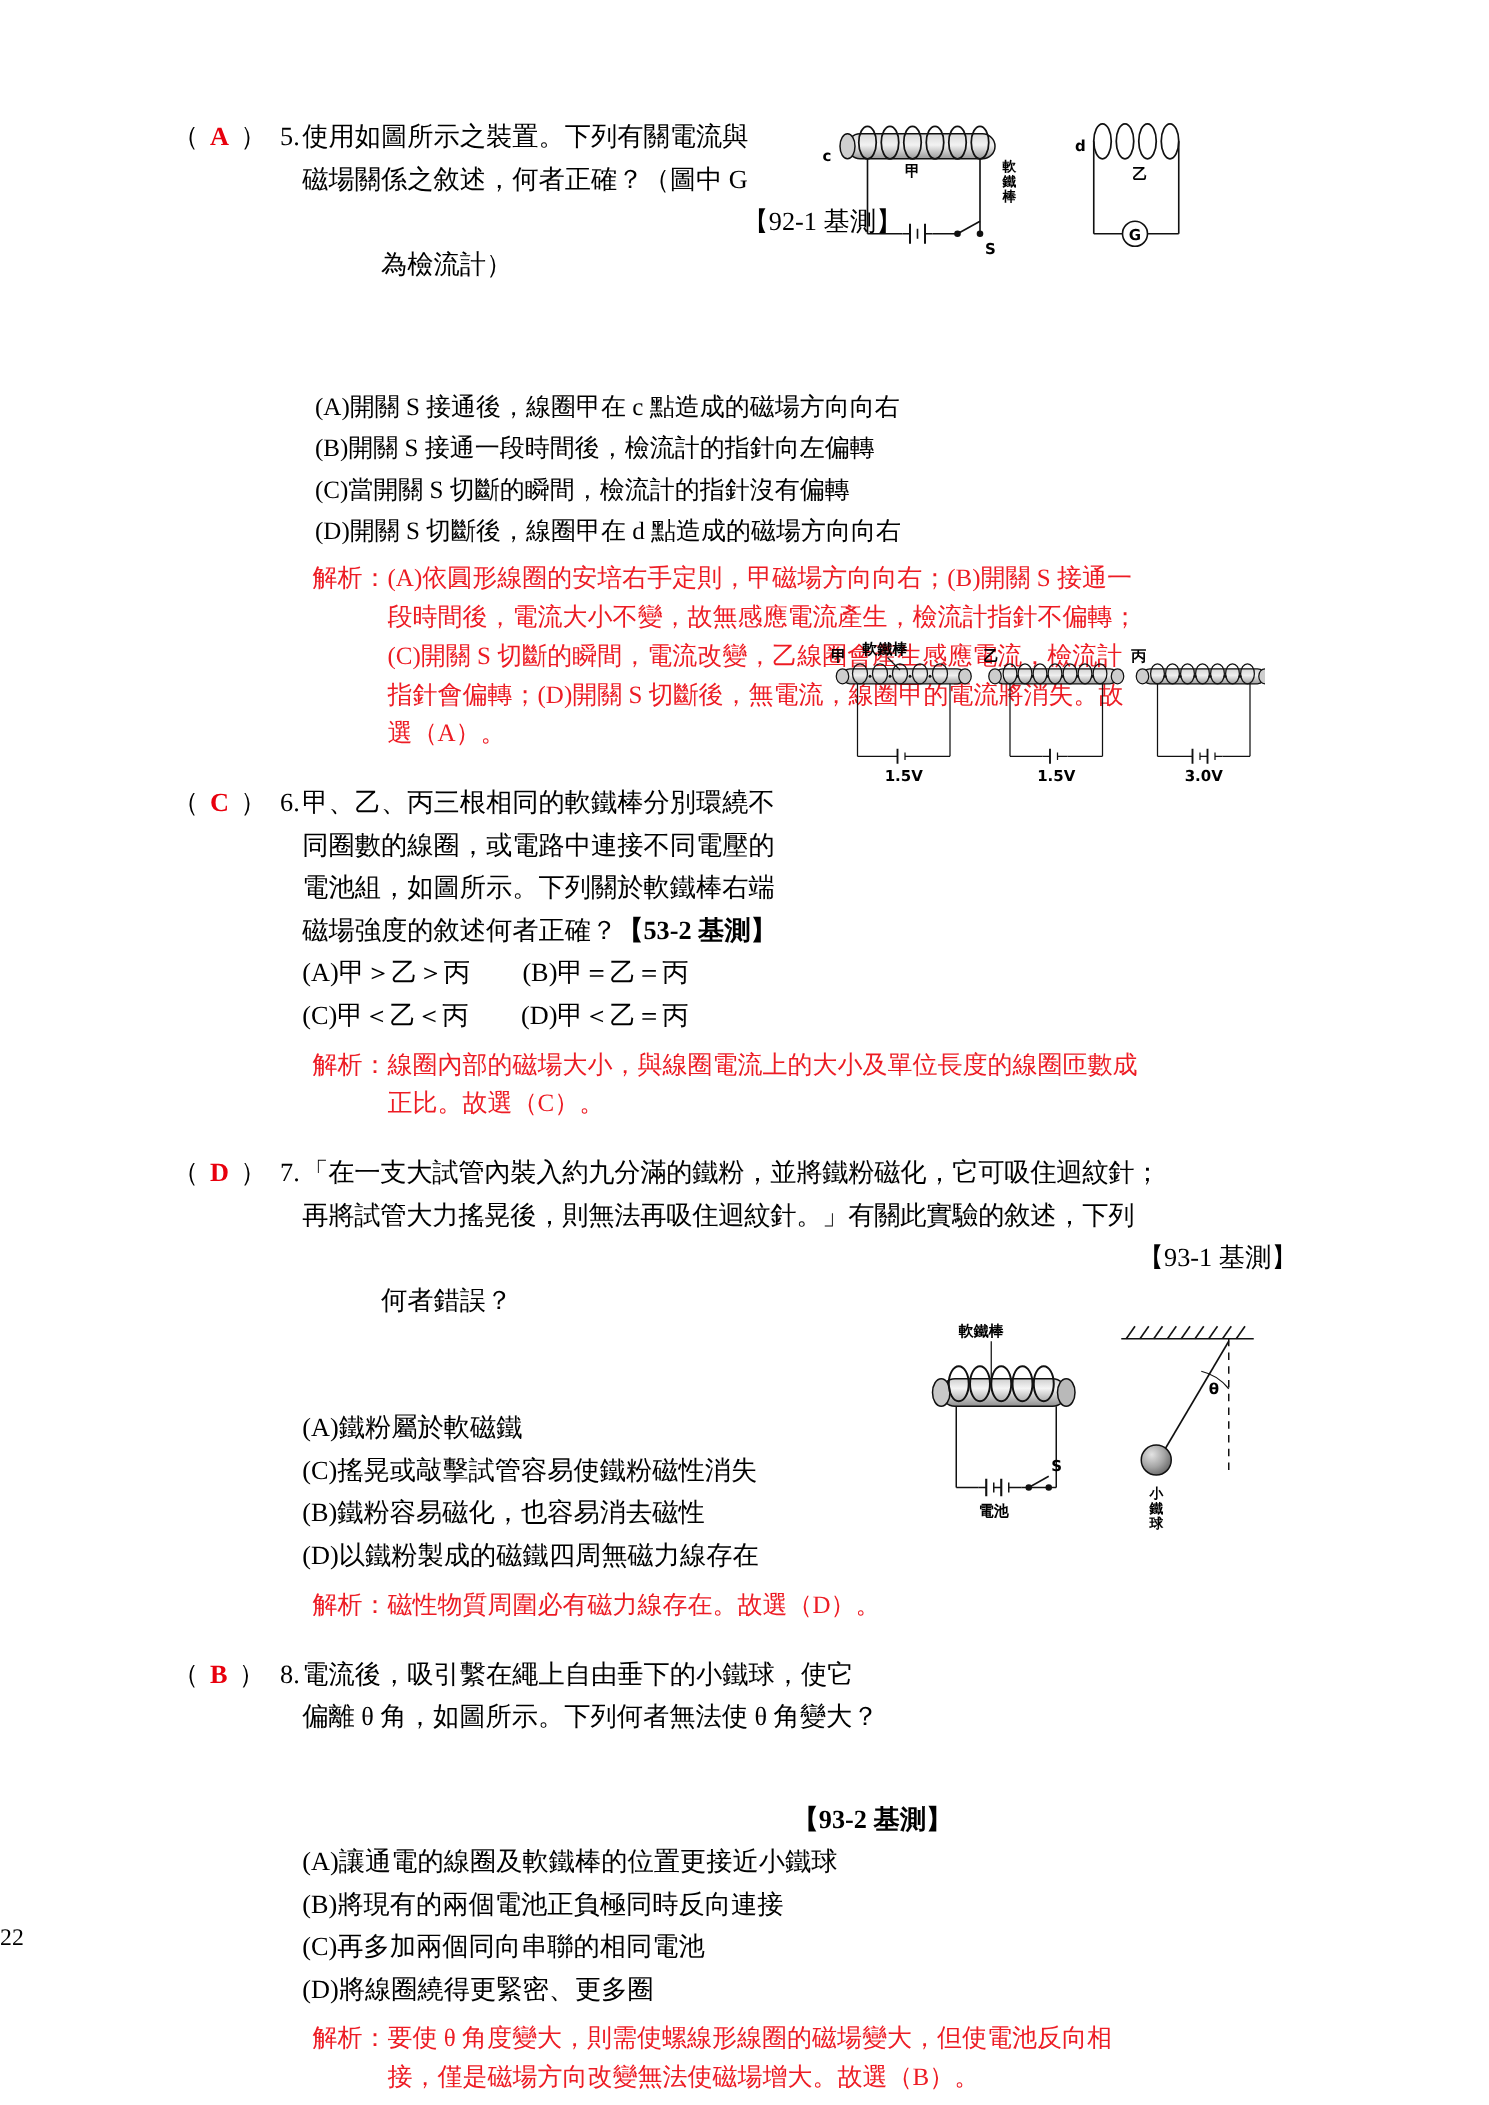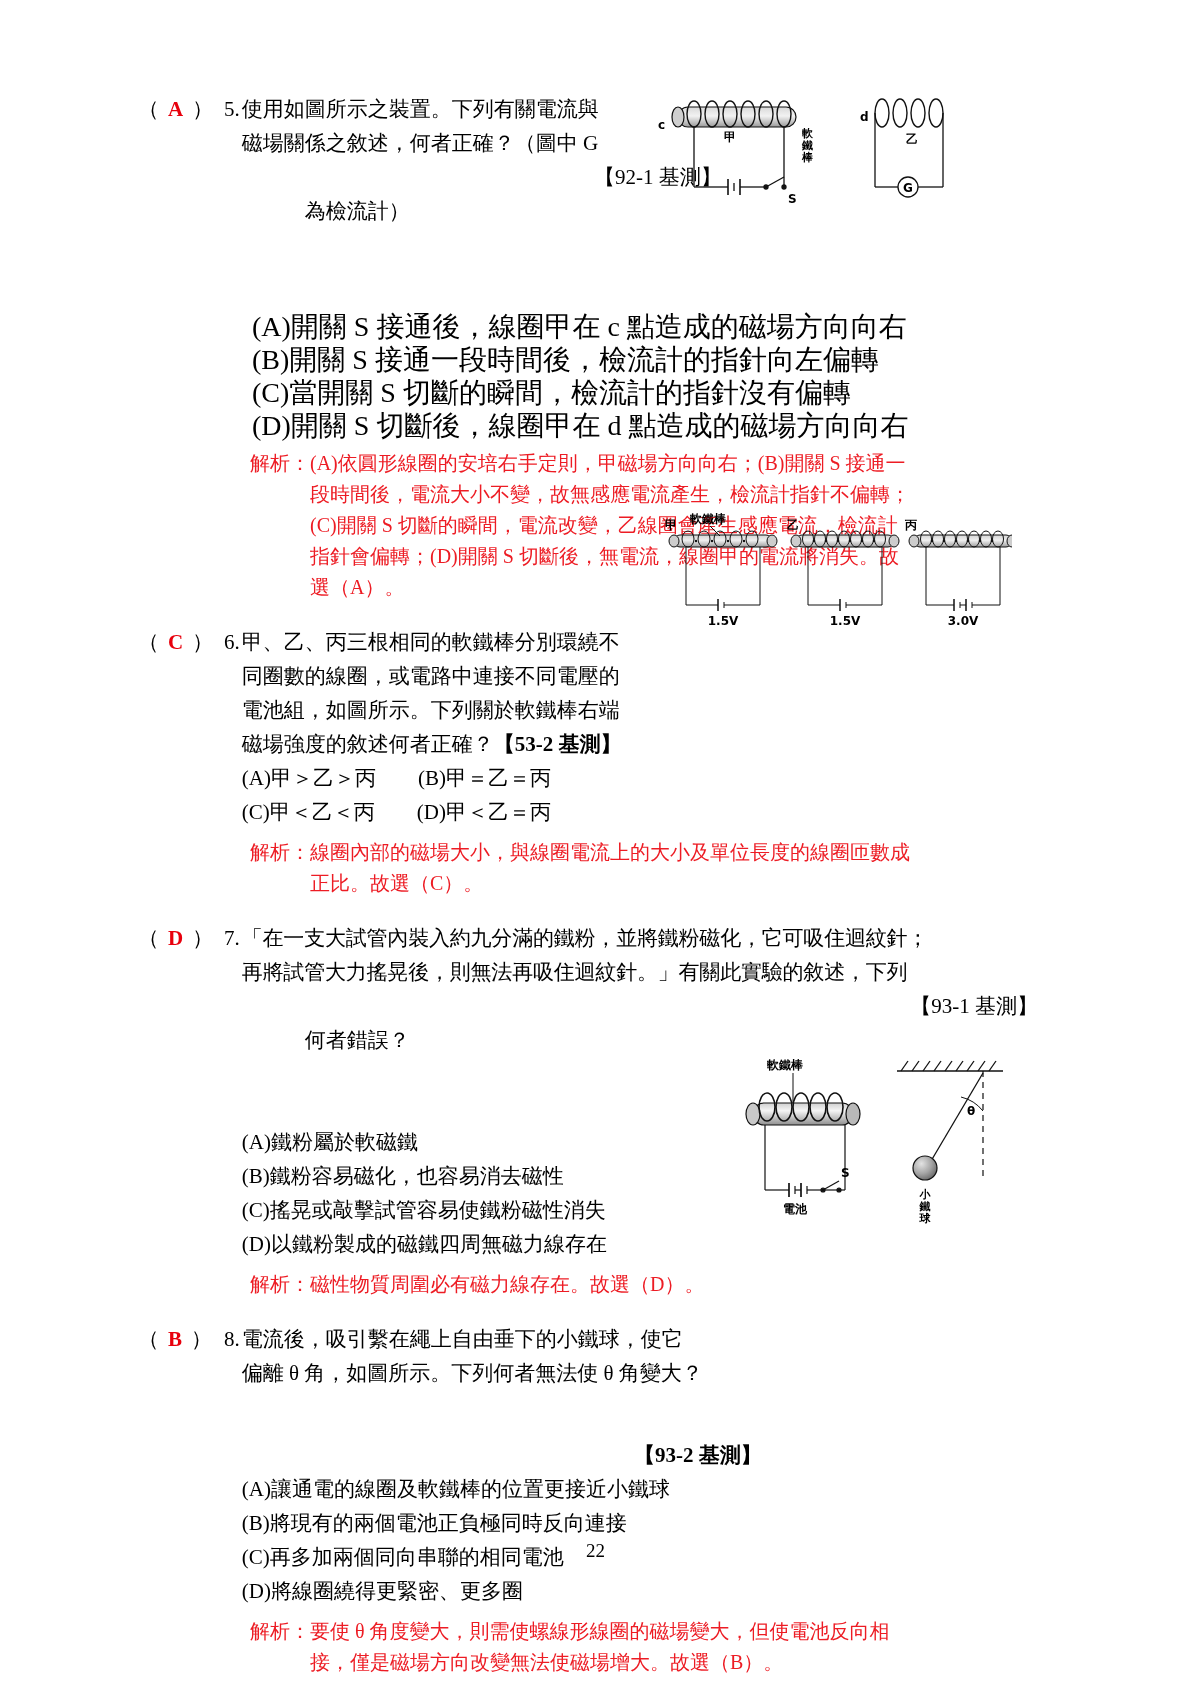--- a/index.html
+++ b/index.html
@@ -54,21 +54,21 @@
     flex: 1 1 auto;
     font-size: 21px;
     line-height: 34px;
   }
   .qbody .line { display: block; white-space: pre; }
   .qbody .line.tight { letter-spacing: -0.2px; }
   .srcline { display: block; position: relative; white-space: pre; }
   .srcline .src { position: absolute; right: 0; top: 0; font-weight: normal; }
   .srcright { display: block; text-align: right; font-weight: bold; margin-top: 48px; }
   .opts {
-    font-size: 28px;
+    font-size: 20px;
     line-height: 33px;
     margin-left: 114px;
   }
   .opts .line { display: block; white-space: pre; }
 
   
   .expl {
     color: #ed1c24;
     font-size: 20px;
     line-height: 31px;
@@ -87,21 +87,20 @@
     font-family: "DejaVu Sans", "Liberation Sans", sans-serif;
     font-size: 12px;
     font-weight: bold;
   }
 
   
   .pagenum {
     position: absolute;
     left: 0; right: 0;
     top: 1540px;
-    text-align: center;
     font-size: 19px;
     font-family: "Liberation Serif", serif;
   }
 </style>
 </head>
 <body>
 
 <div id="page">
 
   <div class="content">
@@ -170,22 +169,22 @@
         </div>
         <div class="qnum">7.</div>
         <div class="qbody">
           <span class="line tight">「在一支大試管內裝入約九分滿的鐵粉，並將鐵粉磁化，它可吸住迴紋針；</span>
           <span class="line tight">再將試管大力搖晃後，則無法再吸住迴紋針。」有關此實驗的敘述，下列</span>
           <span class="srcline">
             <span>何者錯誤？</span>
             <span class="src">【93-1 基測】</span>
           </span>
           <span class="line">(A)鐵粉屬於軟磁鐵</span>
+          <span class="line">(C)搖晃或敲擊試管容易使鐵粉磁性消失</span>
           <span class="line">(B)鐵粉容易磁化，也容易消去磁性</span>
-          <span class="line">(C)搖晃或敲擊試管容易使鐵粉磁性消失</span>
           <span class="line">(D)以鐵粉製成的磁鐵四周無磁力線存在</span>
         </div>
       </div>
       <div class="expl" style="margin-top:8px;">
         <span class="lab">解析：</span>
         <span class="etext">
           <span class="line">磁性物質周圍必有磁力線存在。故選（D）。</span>
         </span>
       </div>
     </div>

